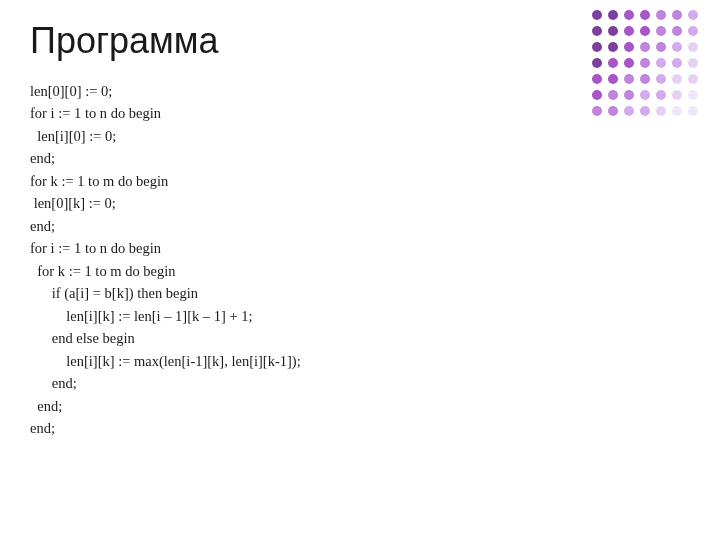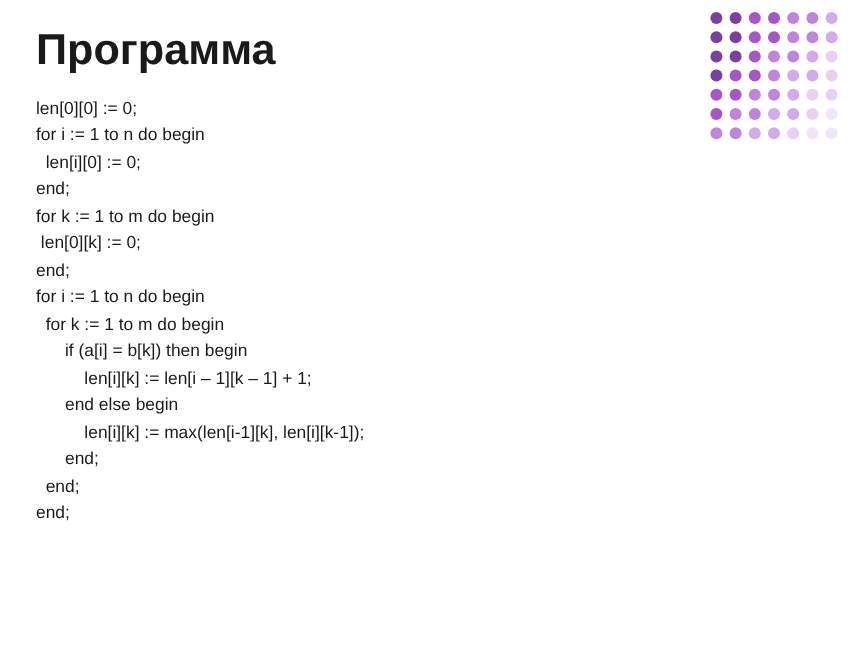--- a/index.html
+++ b/index.html
@@ -20,28 +20,28 @@
     .page-container {
       width: 720px;
       height: 540px;
       background: #ffffff;
       position: relative;
       padding: 20px 30px;
     }
 
     .title {
       font-size: 36px;
-      font-weight: bold;
+      font-weight: normal;
       color: #1a1a1a;
       margin-bottom: 18px;
       font-family: Arial, sans-serif;
     }
 
     .code-block {
-      font-family: Liberation Sans, sans-serif;
+      font-family: Liberation Serif, serif;
       font-size: 14.5px;
       line-height: 1.55;
       color: #1a1a1a;
       white-space: pre;
     }
 
     
     .dot-grid {
       position: absolute;
       top: 10px;

